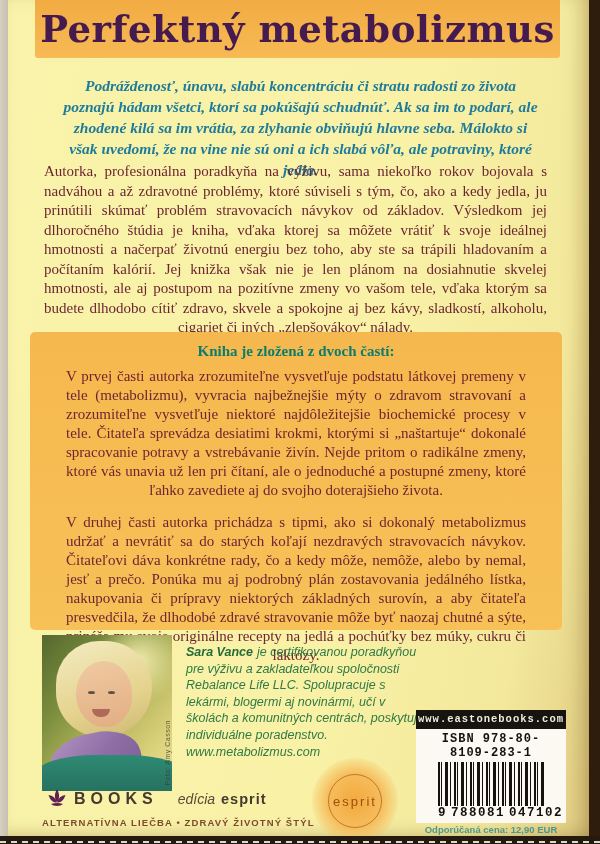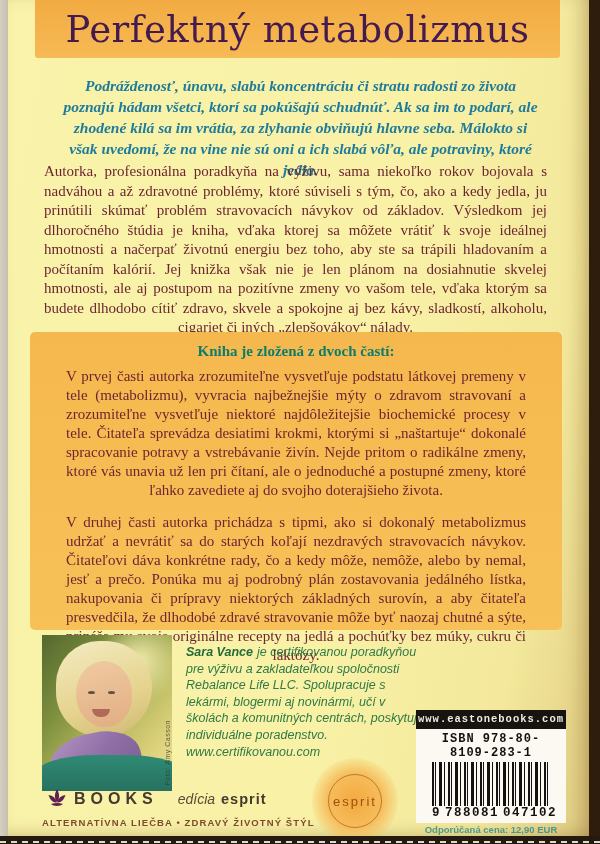--- a/index.html
+++ b/index.html
@@ -5,21 +5,21 @@
   html,body{margin:0;padding:0;}
   body{width:600px;height:844px;overflow:hidden;font-family:"Liberation Serif",serif;}
   .stage{position:relative;width:600px;height:844px;
     background:linear-gradient(90deg,#d6cfc2 0,#c7beaf 8px,#8d8172 11px,#3a2410 14px,#2e1c0c 100%);}
   .book{position:absolute;left:8px;top:0;right:11px;bottom:6px;
     background:linear-gradient(100deg,#f9f3ab 0,#f8f1a6 60%,#f3e89b 85%,#e2cf85 99%);
     box-shadow:inset -16px 0 22px -12px rgba(95,55,10,.35), inset 0 -14px 18px -12px rgba(95,55,10,.25);}
   
   .title-band{position:absolute;left:27px;right:29px;top:0;height:58px;border-radius:0 0 3px 3px;
     background:linear-gradient(180deg,#f2ab43,#f7ba54);display:flex;align-items:center;justify-content:center;}
-  .title-band h1{margin:0;font-family:"DejaVu Serif","Liberation Serif",serif;font-weight:400;
+  .title-band h1{margin:0;font-family:"DejaVu Serif","Liberation Serif",serif;font-weight:700;
     font-size:37px;letter-spacing:.5px;color:#451a4e;}
   
   .intro{position:absolute;top:75px;left:52px;right:48px;text-align:center;
     font-style:italic;font-weight:600;font-size:15.5px;line-height:21px;color:#1f7b9b;}
   
   .para1{position:absolute;top:162px;left:36px;right:42px;text-align:justify;text-align-last:center;
     font-size:15px;line-height:19.5px;color:#6d2531;}
   
   .panel{position:absolute;top:332px;left:22px;right:27px;height:298px;border-radius:5px;
     background:linear-gradient(180deg,#f5b84e,#f7c158);padding:9px 36px;box-sizing:border-box;}
@@ -62,21 +62,21 @@
   .badge{position:absolute;left:316px;top:770px;width:62px;height:62px;}
   .badge .bg{position:absolute;inset:-12px;border-radius:50%;
     background:radial-gradient(circle,#f3a93e 0,#f6bd5c 45%,rgba(246,198,100,0) 75%);}
   .badge .ring{position:absolute;inset:4px;border-radius:50%;border:1.5px solid #c17a2a;}
   .badge .txt{position:absolute;inset:0;display:flex;align-items:center;justify-content:center;
     font-family:"Liberation Sans",sans-serif;font-size:13px;letter-spacing:2px;color:#9a4f13;}
   
   .bc{position:absolute;left:408px;top:710px;width:150px;font-family:Liberation Mono, monospace;}
   .bc-header{background:#17130f;color:#efece3;font-size:10.5px;font-weight:700;letter-spacing:1px;
     text-align:center;padding:3px 0 4px;}
-  .bc-body{background:#fbf9f1;padding:2px 13px 3px;}
+  .bc-body{background:#fbf9f1;padding:2px 19px 3px;}
   .bc-isbn{text-align:center;font-size:12px;font-weight:700;letter-spacing:1px;color:#141210;padding:1px 0 2px;}
   .bc-bars{height:56px;margin:0 3px;
     background:repeating-linear-gradient(90deg,
       #141210 0 2px,#fbf9f1 2px 3px,
       #141210 3px 4px,#fbf9f1 4px 7px,
       #141210 7px 10px,#fbf9f1 10px 12px,
       #141210 12px 13px,#fbf9f1 13px 16px);}
   .bc-digits{display:flex;justify-content:space-between;margin:-12px 1px 0;position:relative;}
   .bc-digits span{background:#fbf9f1;font-size:12.5px;font-weight:700;letter-spacing:1.5px;
     color:#141210;padding:0 2px;}
@@ -115,21 +115,21 @@
       <div class="eyeL"></div>
       <div class="eyeR"></div>
       <div class="smile"></div>
       <div class="scarf"></div>
       <div class="top"></div>
       <div class="credit">Foto: Amy Casson</div>
     </div>
 
     <div class="bio">
       <span class="name">Sara Vance</span><span>je certifikovanou poradkyňou pre výživu a zakladateľkou spoločnosti Rebalance Life LLC. Spolupracuje s lekármi, blogermi aj novinármi, učí v školách a komunitných centrách, poskytuje individuálne poradenstvo.</span>
-      <div class="site">www.certifikovanou.com</div>
+      <div class="site">www.metabolizmus.com</div>
     </div>
 
     <div class="pub-row">
       <svg class="pub-flower" viewBox="0 0 24 24">
         <path fill="#5e2150" d="M12 2 C9.2 7 9.2 11.5 12 15 C14.8 11.5 14.8 7 12 2 Z"></path>
         <path fill="#5e2150" d="M3.5 8 C5.5 13.5 8.5 16.2 12 15.2 C10.8 11 7.8 8.6 3.5 8 Z"></path>
         <path fill="#5e2150" d="M20.5 8 C18.5 13.5 15.5 16.2 12 15.2 C13.2 11 16.2 8.6 20.5 8 Z"></path>
         <path fill="#5e2150" d="M6 17 C8.5 19.5 15.5 19.5 18 17 C14 15.5 10 15.5 6 17 Z"></path>
       </svg>
       <span class="pub-books">BOOKS</span>

